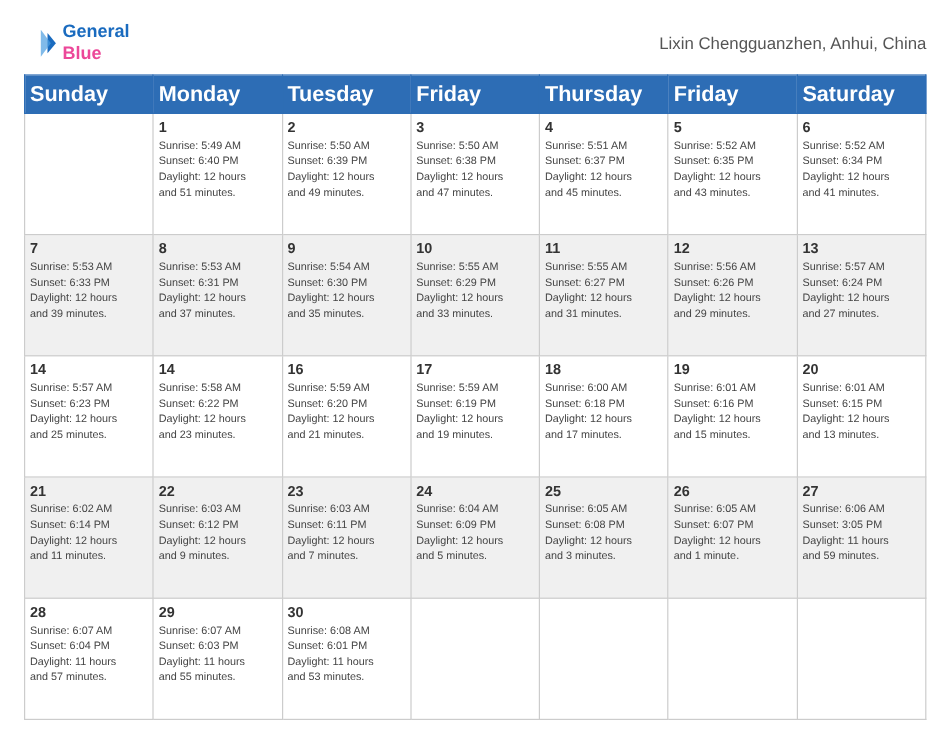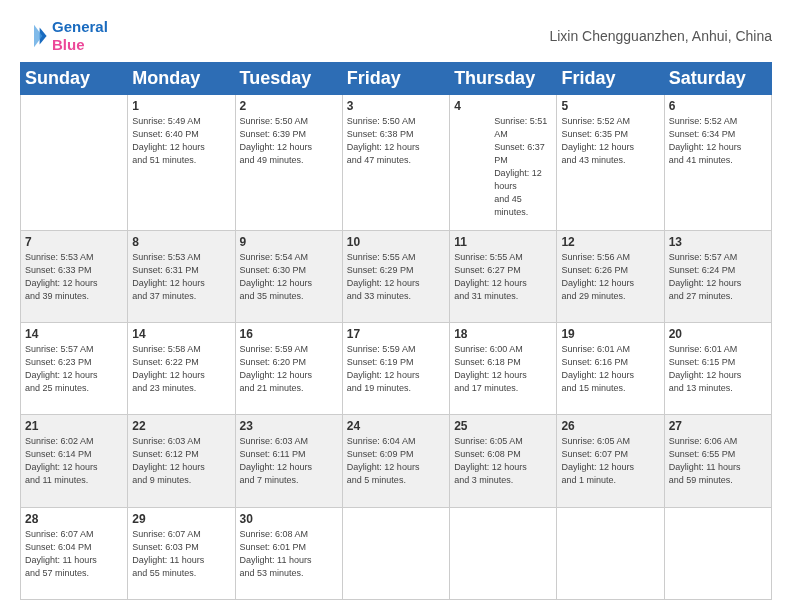--- a/index.html
+++ b/index.html
@@ -153,21 +153,21 @@
           </td>
           <td>
             <span class="day-number">3</span>
             <div class="day-info" style="white-space: pre-line;">Sunrise: 5:50 AM
 Sunset: 6:38 PM
 Daylight: 12 hours
 and 47 minutes.</div>
           </td>
           <td>
             <span class="day-number">4</span>
-            <div class="day-info" style="white-space: pre-line; margin-left: 40px;">Sunrise: 5:51 AM
+            <div class="day-info" style="white-space: pre-line;">Sunrise: 5:51 AM
 Sunset: 6:37 PM
 Daylight: 12 hours
 and 45 minutes.</div>
           </td>
           <td>
             <span class="day-number">5</span>
             <div class="day-info" style="white-space: pre-line;">Sunrise: 5:52 AM
 Sunset: 6:35 PM
 Daylight: 12 hours
 and 43 minutes.</div>
@@ -321,21 +321,21 @@
           <td>
             <span class="day-number">26</span>
             <div class="day-info" style="white-space: pre-line;">Sunrise: 6:05 AM
 Sunset: 6:07 PM
 Daylight: 12 hours
 and 1 minute.</div>
           </td>
           <td>
             <span class="day-number">27</span>
             <div class="day-info" style="white-space: pre-line;">Sunrise: 6:06 AM
-Sunset: 6:55 PM
+Sunset: 3:05 PM
 Daylight: 11 hours
 and 59 minutes.</div>
           </td>
         </tr>
         <tr class="row-white">
           <td>
             <span class="day-number">28</span>
             <div class="day-info" style="white-space: pre-line;">Sunrise: 6:07 AM
 Sunset: 6:04 PM
 Daylight: 11 hours

